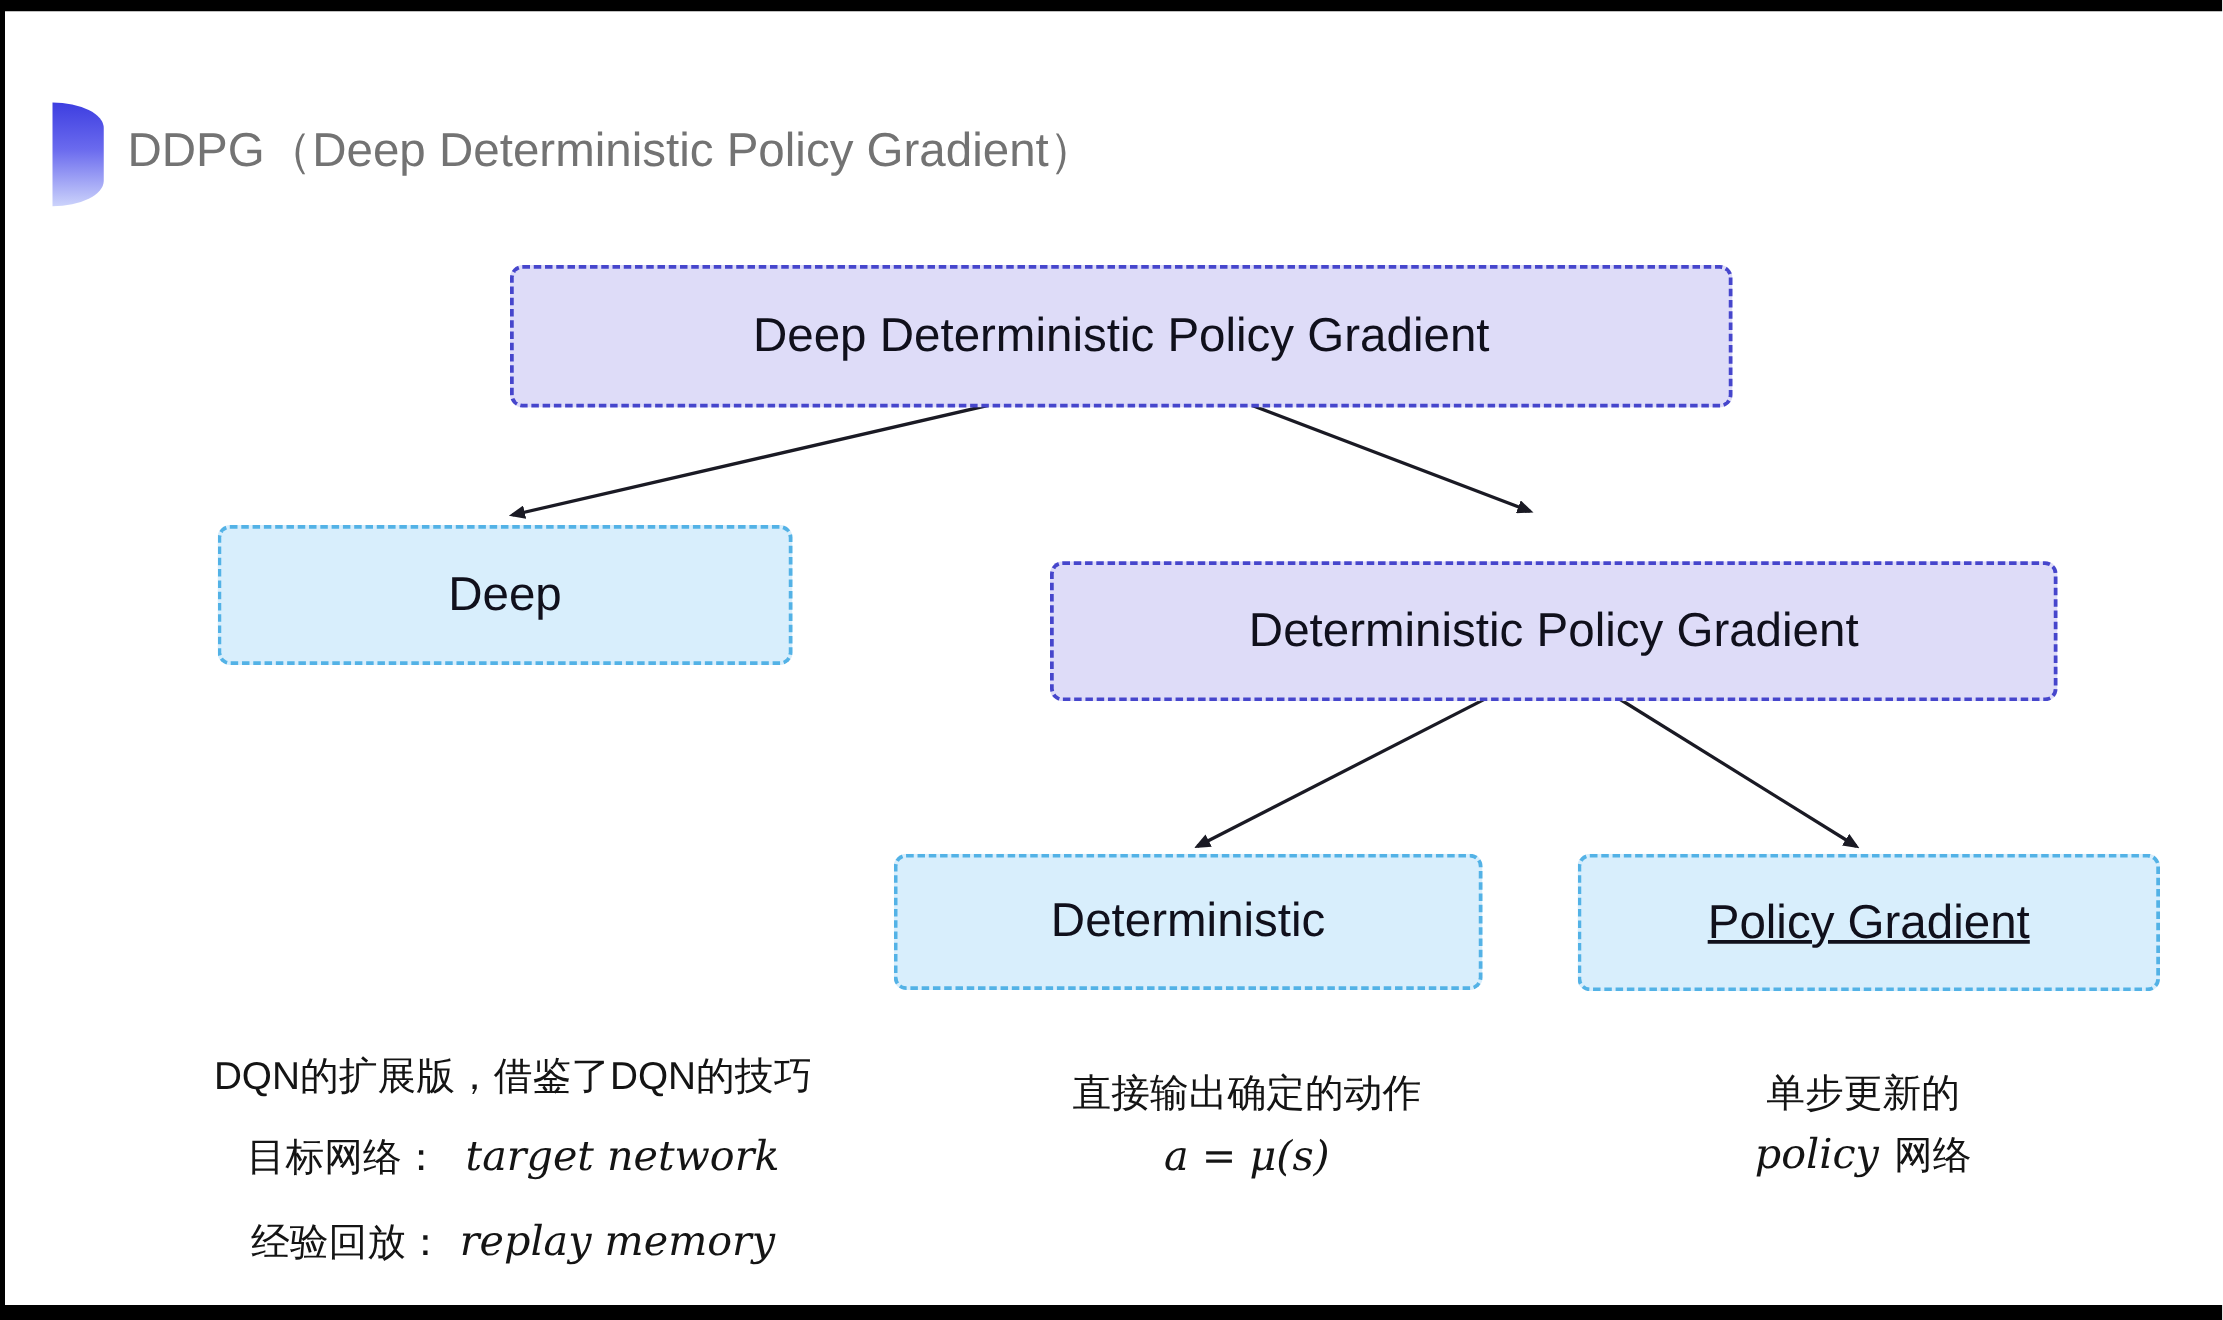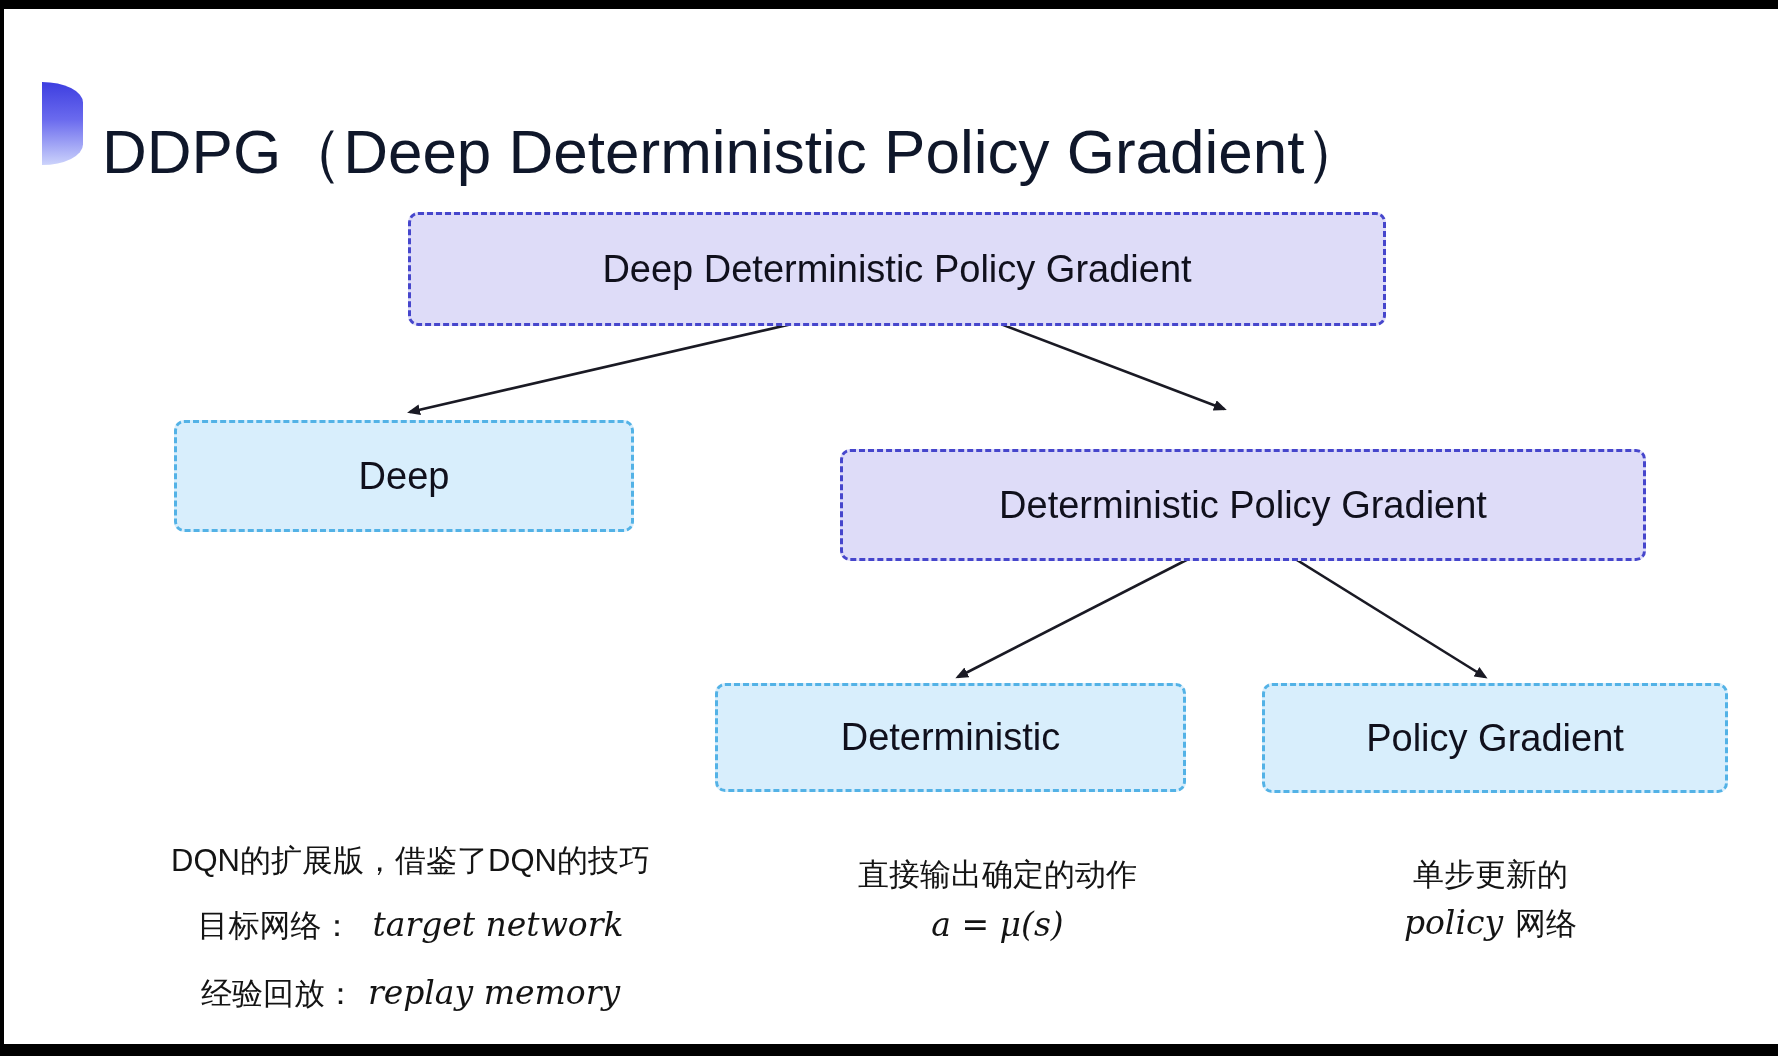--- a/index.html
+++ b/index.html
@@ -13,36 +13,36 @@
   .bar-left{position:absolute;left:0;top:0;width:4px;height:1056px;background:#000;}
 
   
   .bullet{
     position:absolute;left:42px;top:82px;width:41px;height:83px;
     background:linear-gradient(to bottom,#3d3ee0 0%,#6a6aee 45%,#ccd3fb 100%);
     border-radius:0 83px 83px 0 / 0 50% 50% 0;
   }
   .page-title{
     position:absolute;left:102px;top:76px;width:1600px;
-    font-size:62px;line-height:1.1;color:#0f172a;font-weight:500;
+    font-size:38px;line-height:1.1;color:#737373;font-weight:500;
     white-space:nowrap;
   }
 
   
   .node{
     position:absolute;display:flex;align-items:center;justify-content:center;
     border-radius:10px;font-size:38px;color:#10101c;text-align:center;
   }
   .node.purple{background:#dedcf8;border:3px dashed #4646cc;margin-top:34px;}
   .node.cyan{background:#d8eefc;border:3px dashed #53b2e6;}
   .node-root{left:408px;top:178px;width:972px;height:108px;}
   .node-deep{left:174px;top:420px;width:454px;height:106px;}
   .node-dpg{left:840px;top:415px;width:800px;height:106px;}
   .node-det{left:715px;top:683px;width:465px;height:103px;}
-  .node-pg{left:1262px;top:683px;width:460px;height:104px;}
+  .node-pg{left:1262px;top:683px;width:460px;height:104px;text-decoration:underline;}
 
   
   .edges{position:absolute;left:0;top:0;pointer-events:none;}
   .edges line{stroke:#1a1a24;stroke-width:2.6px;}
 
   
   .note{position:absolute;text-align:center;color:#141414;}
   .note-line{font-size:31px;line-height:1.2;}
   .note-row{margin-top:26px;font-size:31px;}
   .serif-italic{

